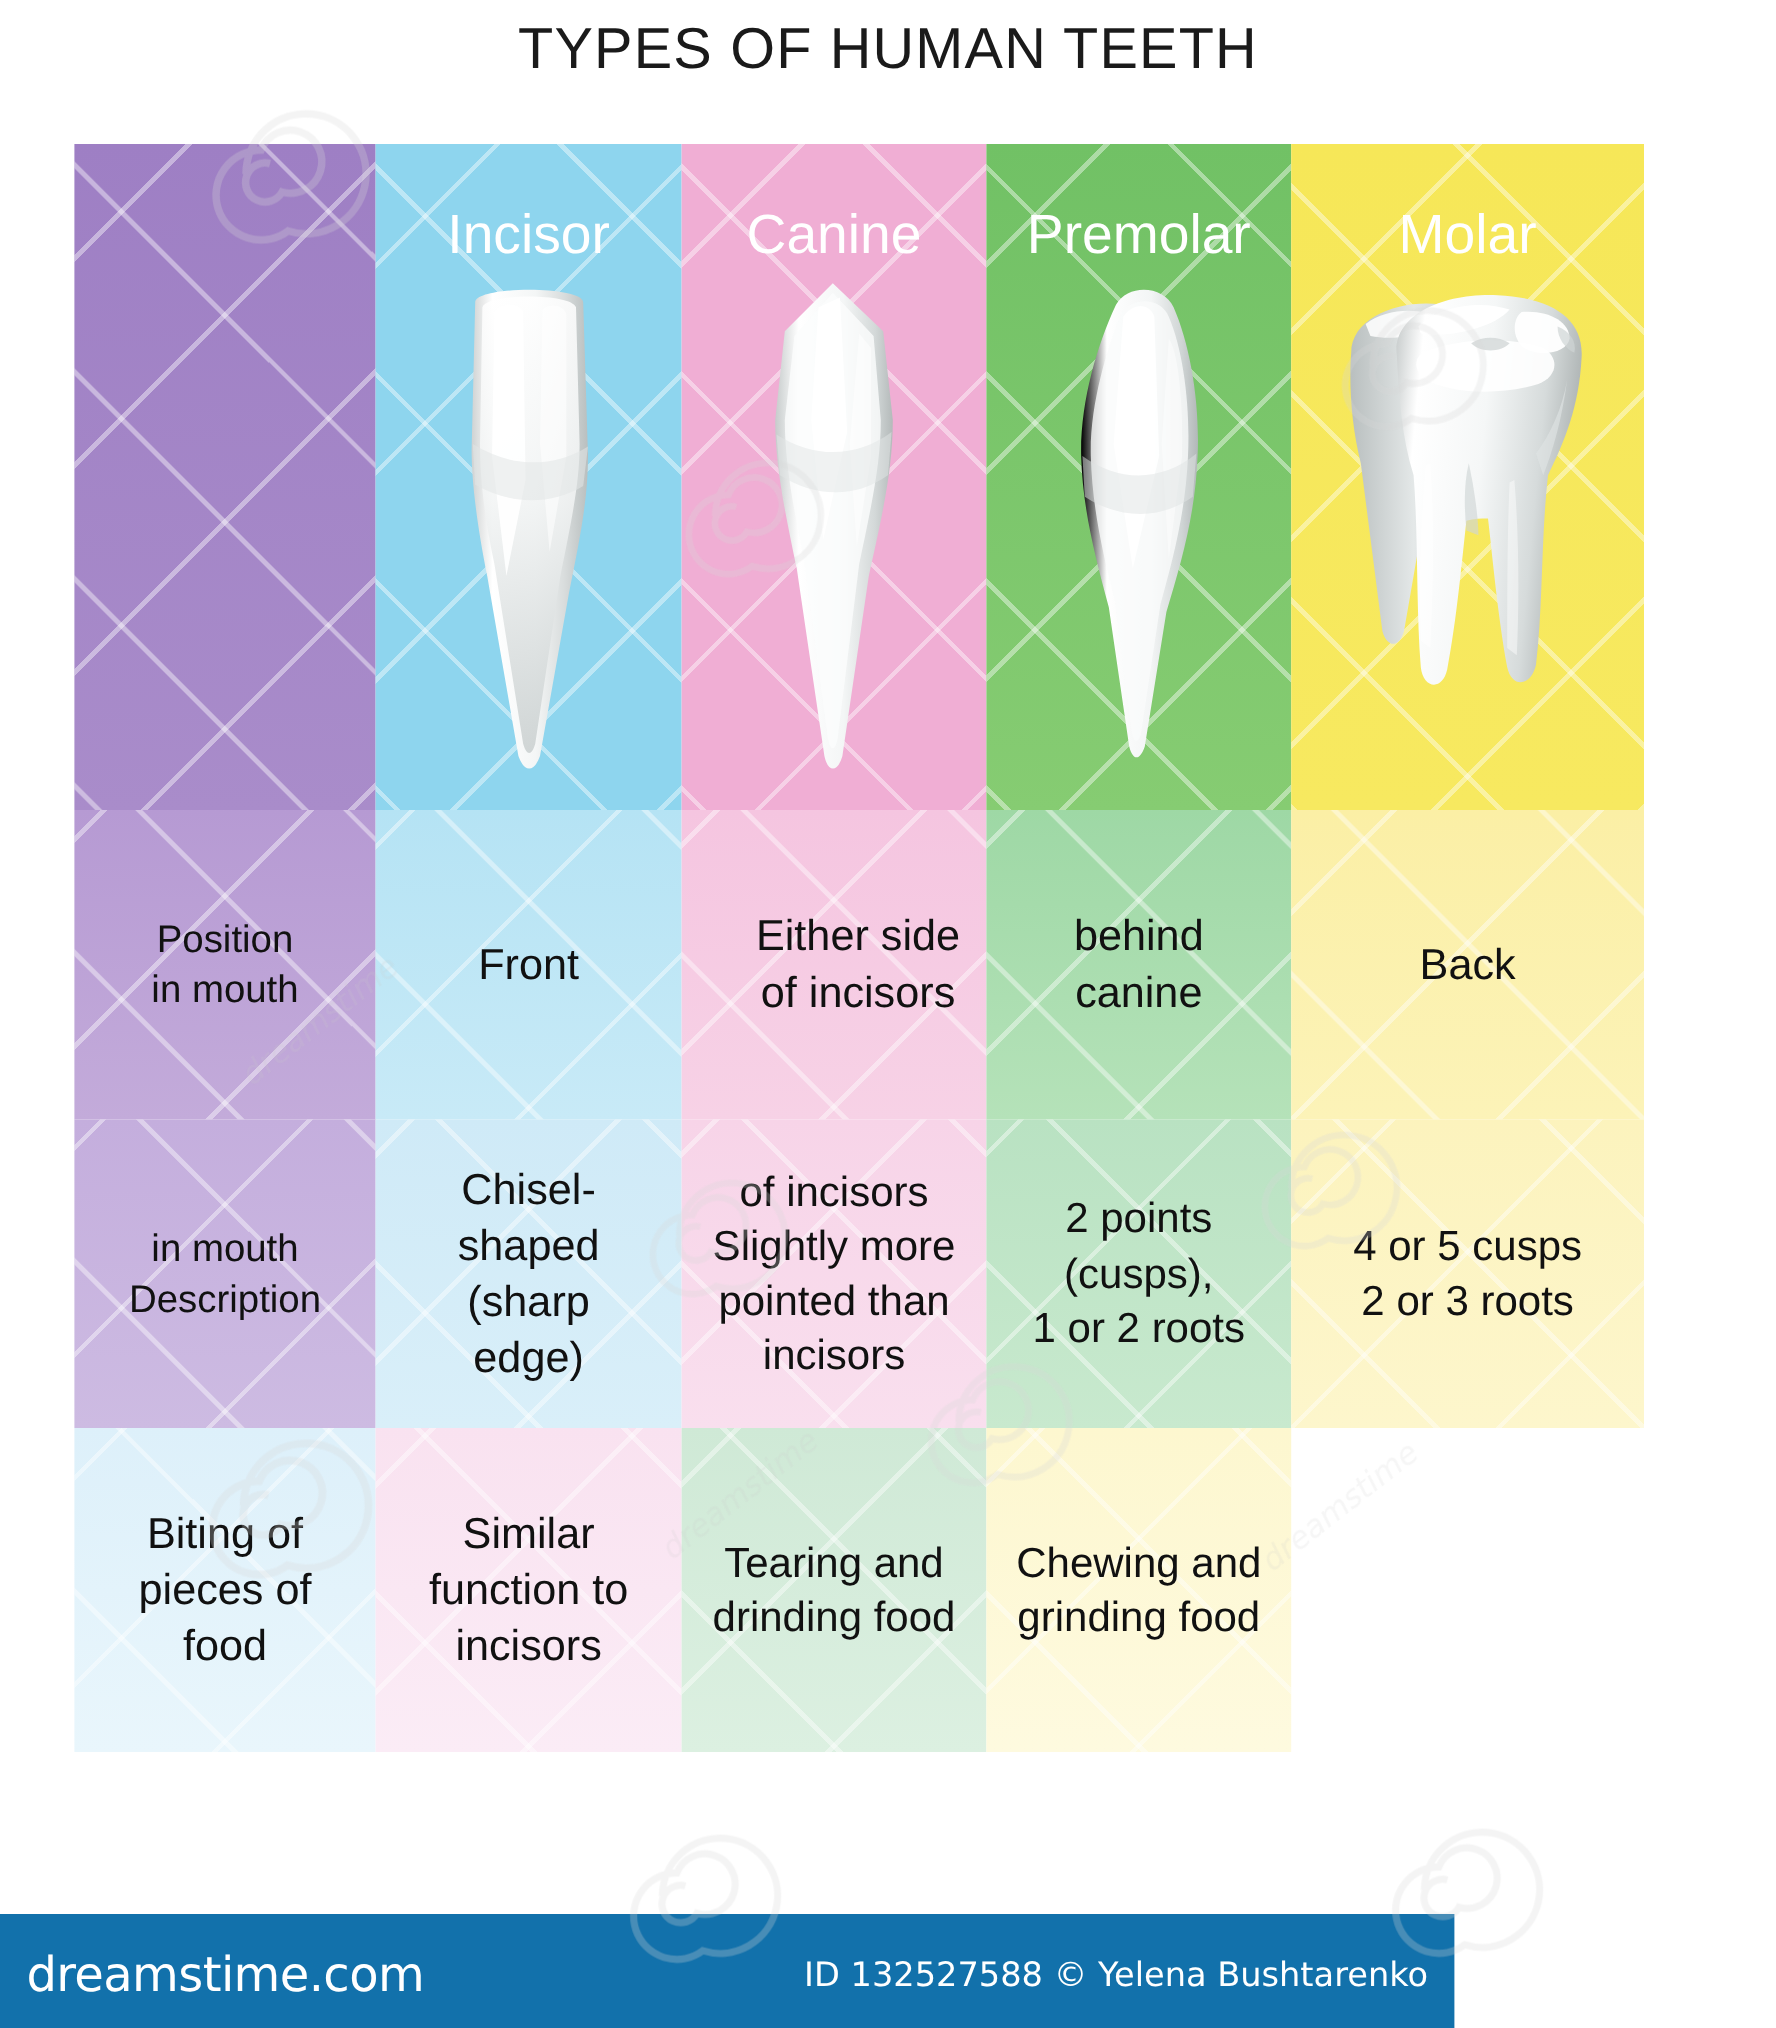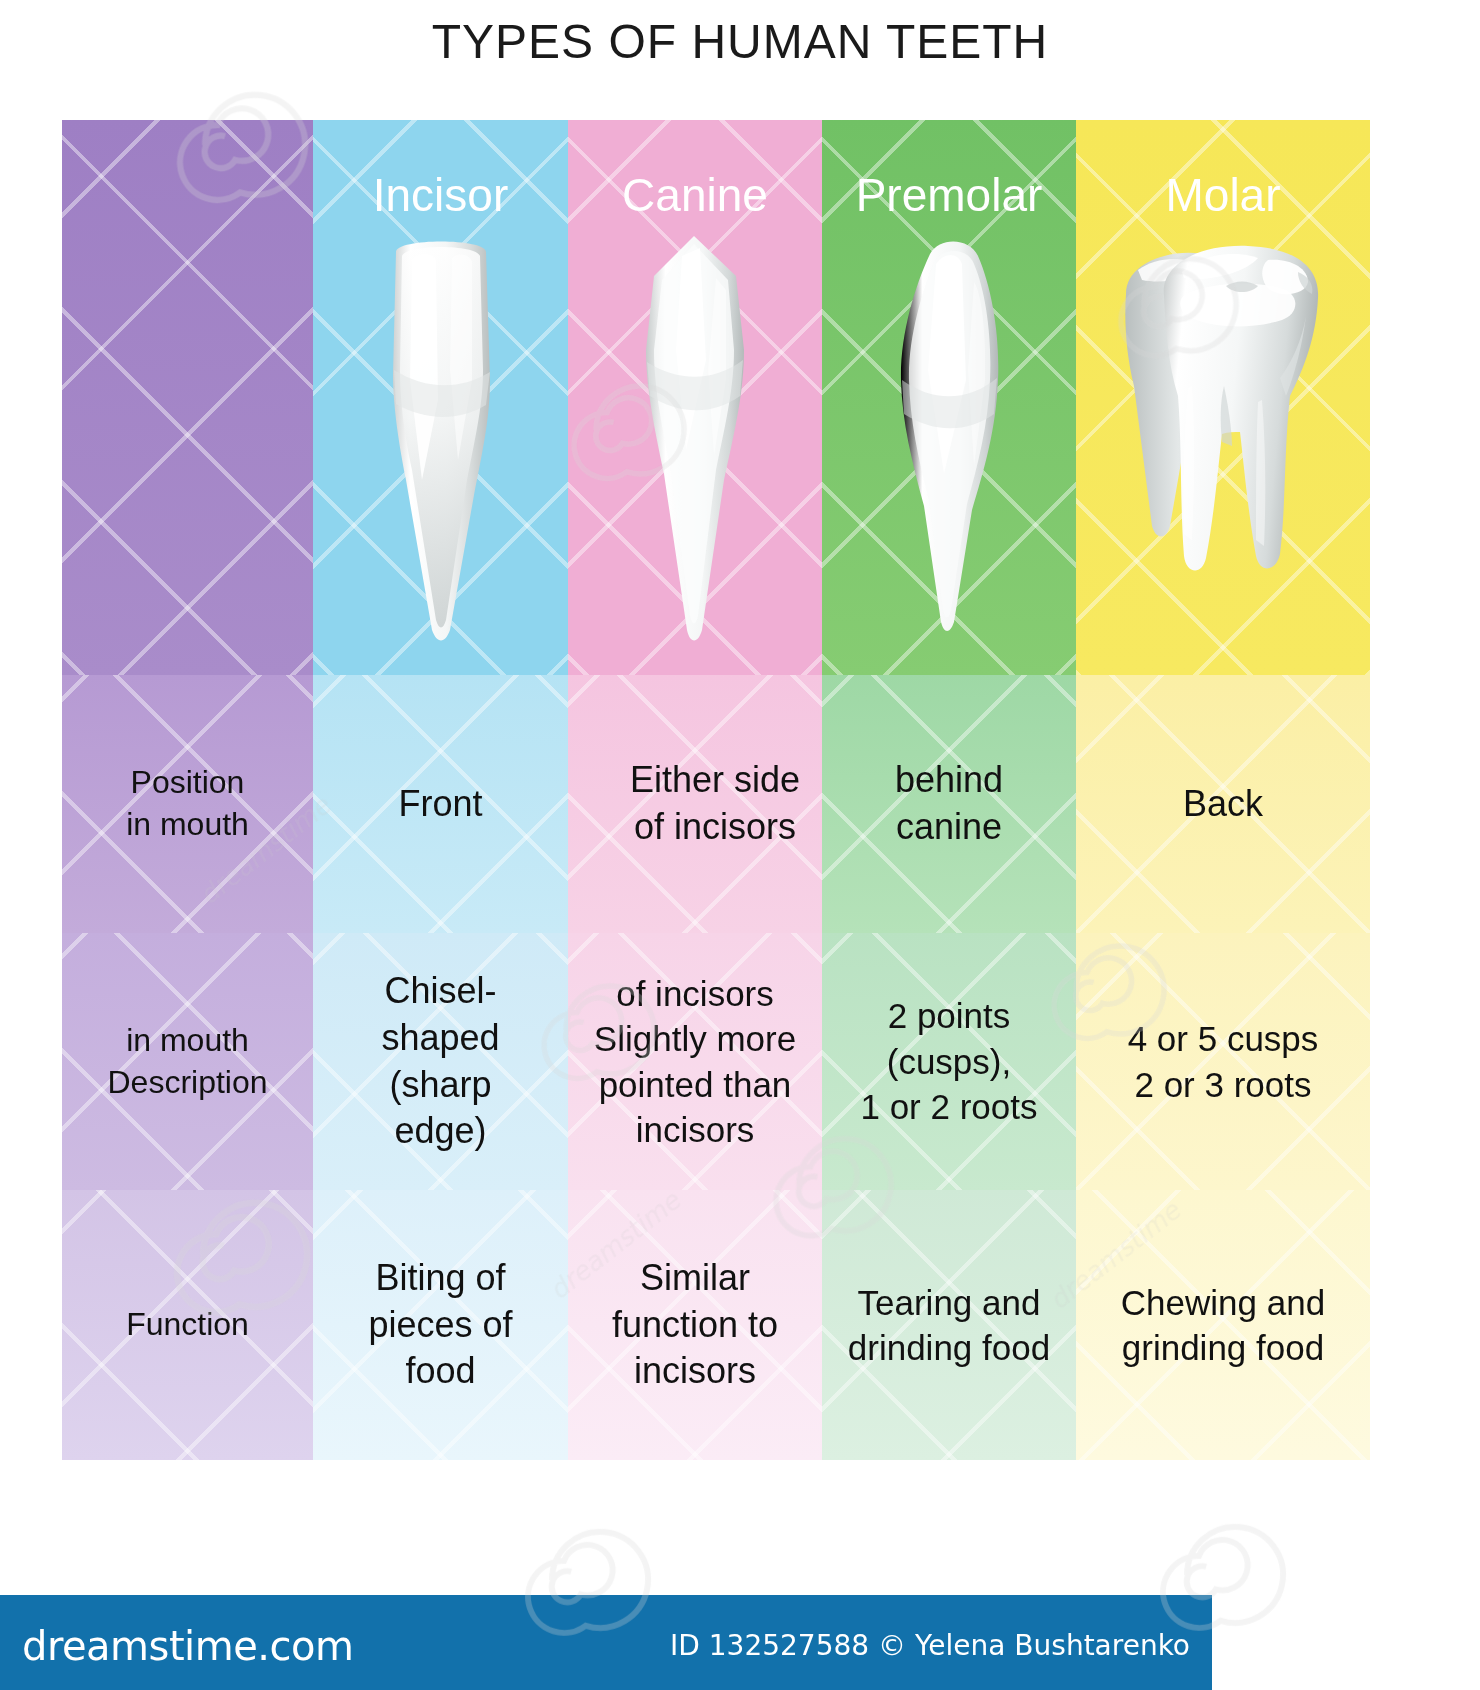--- a/index.html
+++ b/index.html
@@ -344,23 +344,20 @@
   <div class="cell r3 c-premolar">
     <div class="cell-text sm">2 points
 (cusps),
 1 or 2 roots</div>
   </div>
   <div class="cell r3 c-molar">
     <div class="cell-text sm">4 or 5 cusps
 2 or 3 roots</div>
   </div>
 
-  <div class="cell r4 c-label">
-    <div class="label-text">Function</div>
-  </div>
   <div class="cell r4 c-incisor">
     <div class="cell-text">Biting of
 pieces of
 food</div>
   </div>
   <div class="cell r4 c-canine">
     <div class="cell-text">Similar
 function to
 incisors</div>
   </div>

